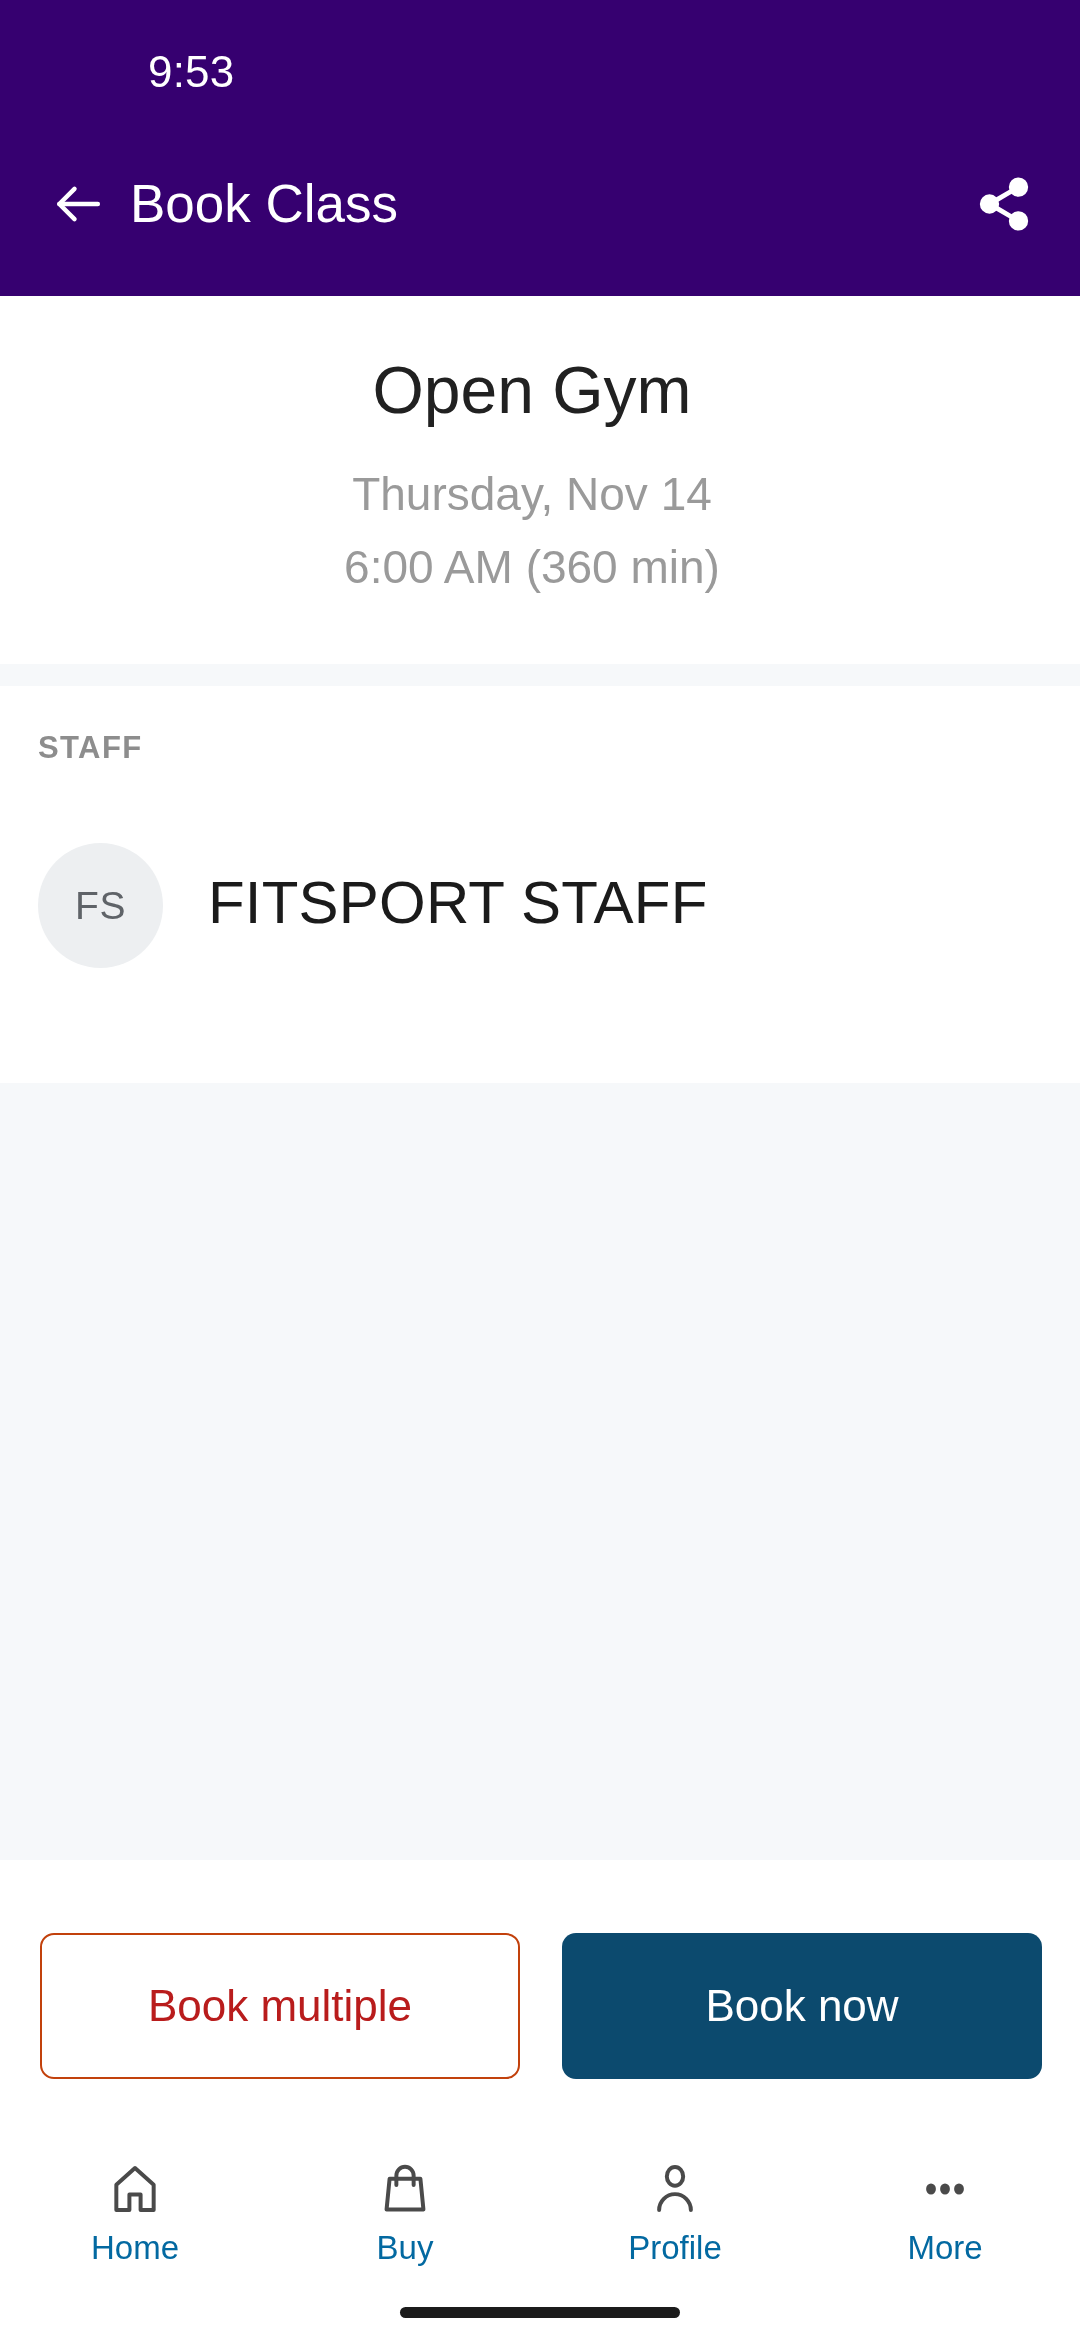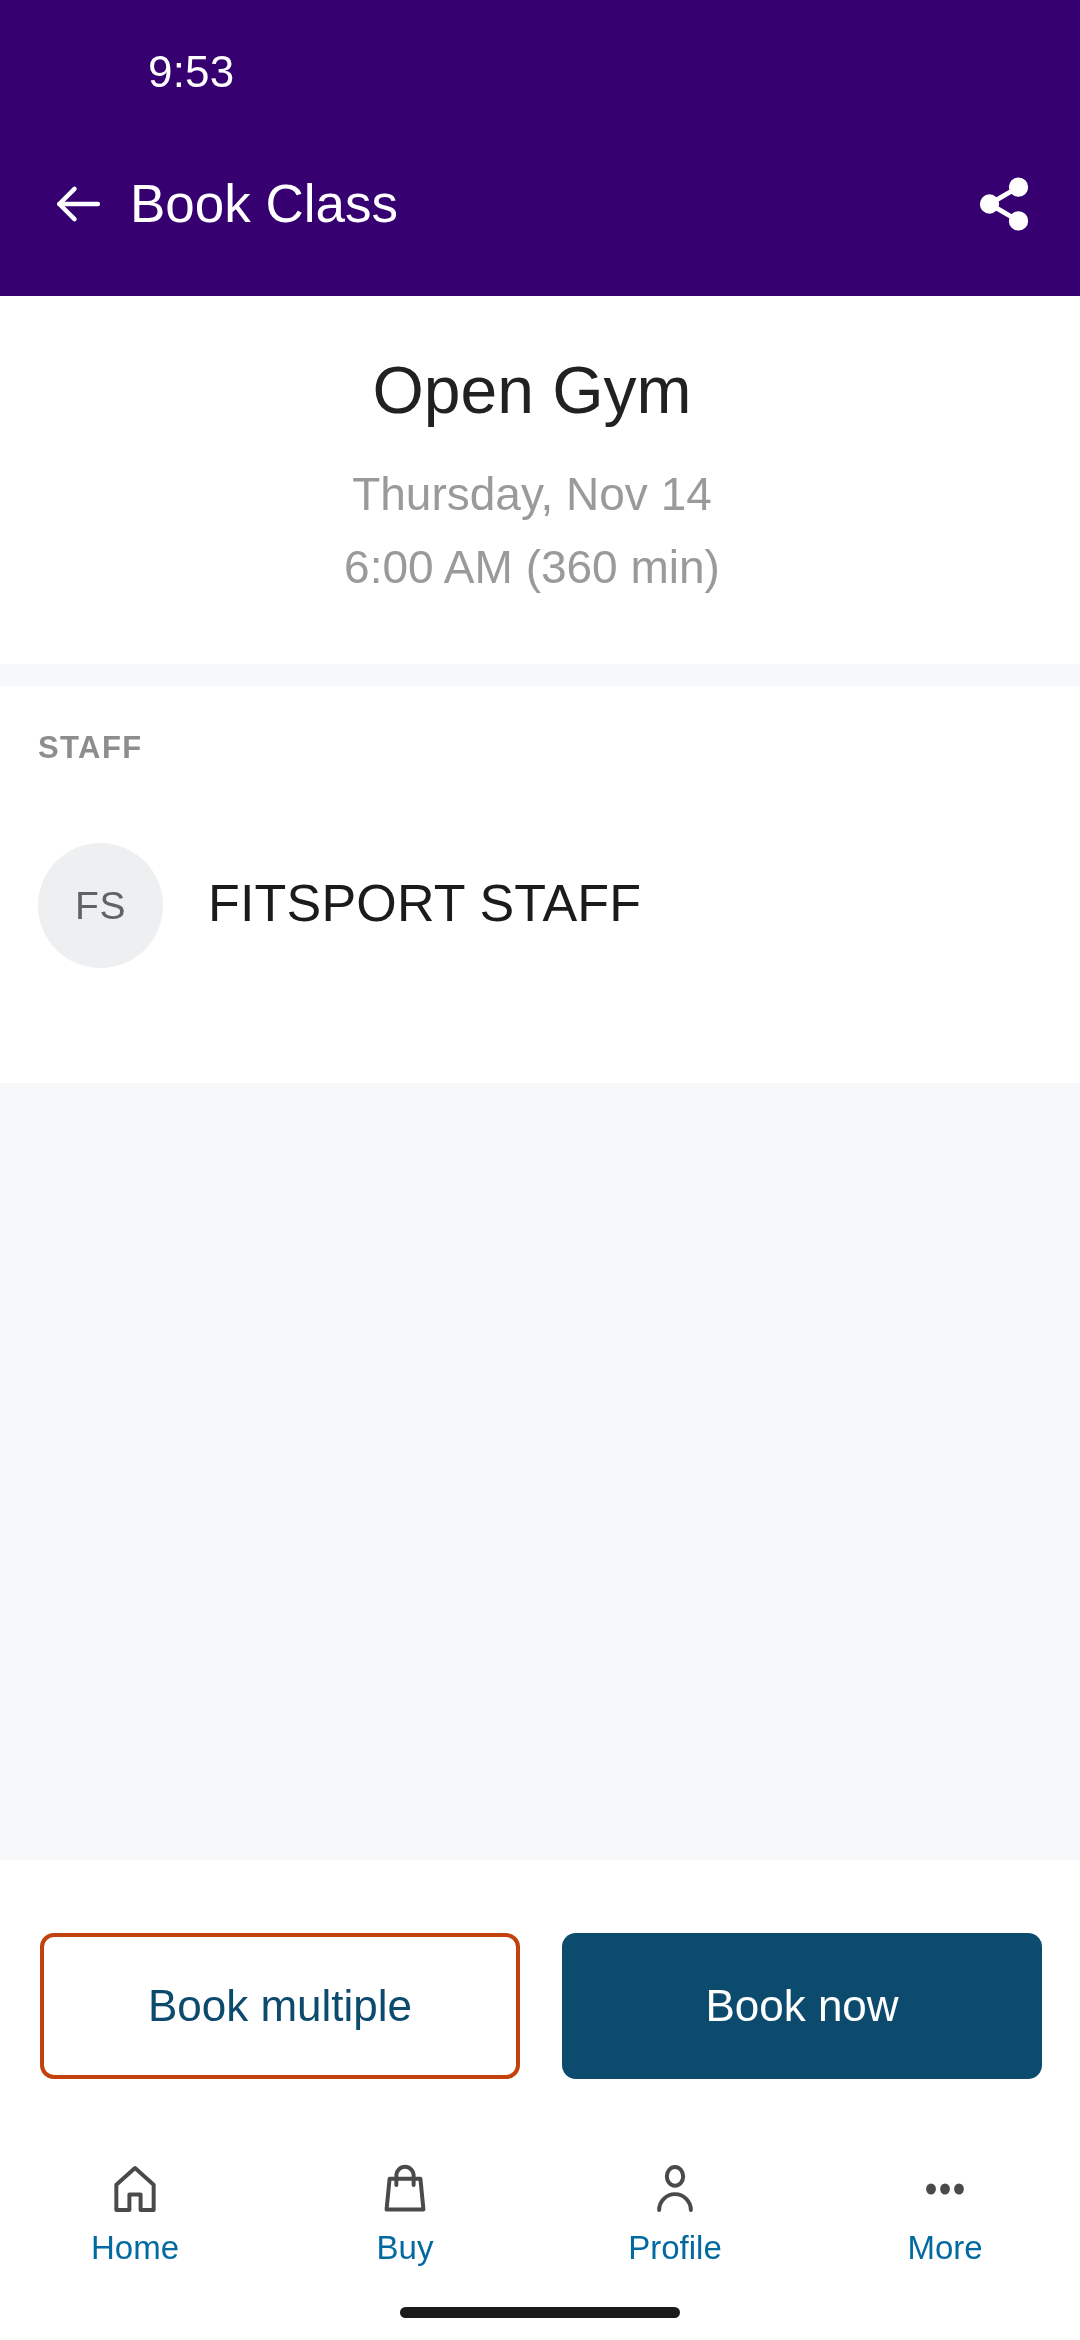--- a/index.html
+++ b/index.html
@@ -169,21 +169,21 @@
     justify-content: center;
     font-size: 39px;
     font-weight: 500;
     color: #5f6368;
     letter-spacing: 0.5px;
   }
   .staff-name {
     position: absolute;
     left: 208px;
     top: 31px;
-    font-size: 52px;
+    font-size: 60px;
     line-height: 62px;
     color: #1b1b1b;
     font-weight: 400;
     letter-spacing: 0.2px;
   }
 
   
   .content-spacer {
     position: absolute;
     left: 0; top: 1083px;
@@ -210,22 +210,22 @@
     justify-content: center;
     font-size: 44px;
     box-sizing: border-box;
     cursor: pointer;
     font-family: "Liberation Sans", sans-serif;
   }
   .btn-secondary {
     left: 40px;
     width: 480px;
     background: #ffffff;
-    border: 4px solid #c2410c;
-    color: #0c4a6e;
+    border: 2px solid #c2410c;
+    color: #b91c1c;
   }
   .btn-primary {
     left: 562px;
     width: 480px;
     background: #0c4a6e;
     border: none;
     color: #ffffff;
   }
 
   

